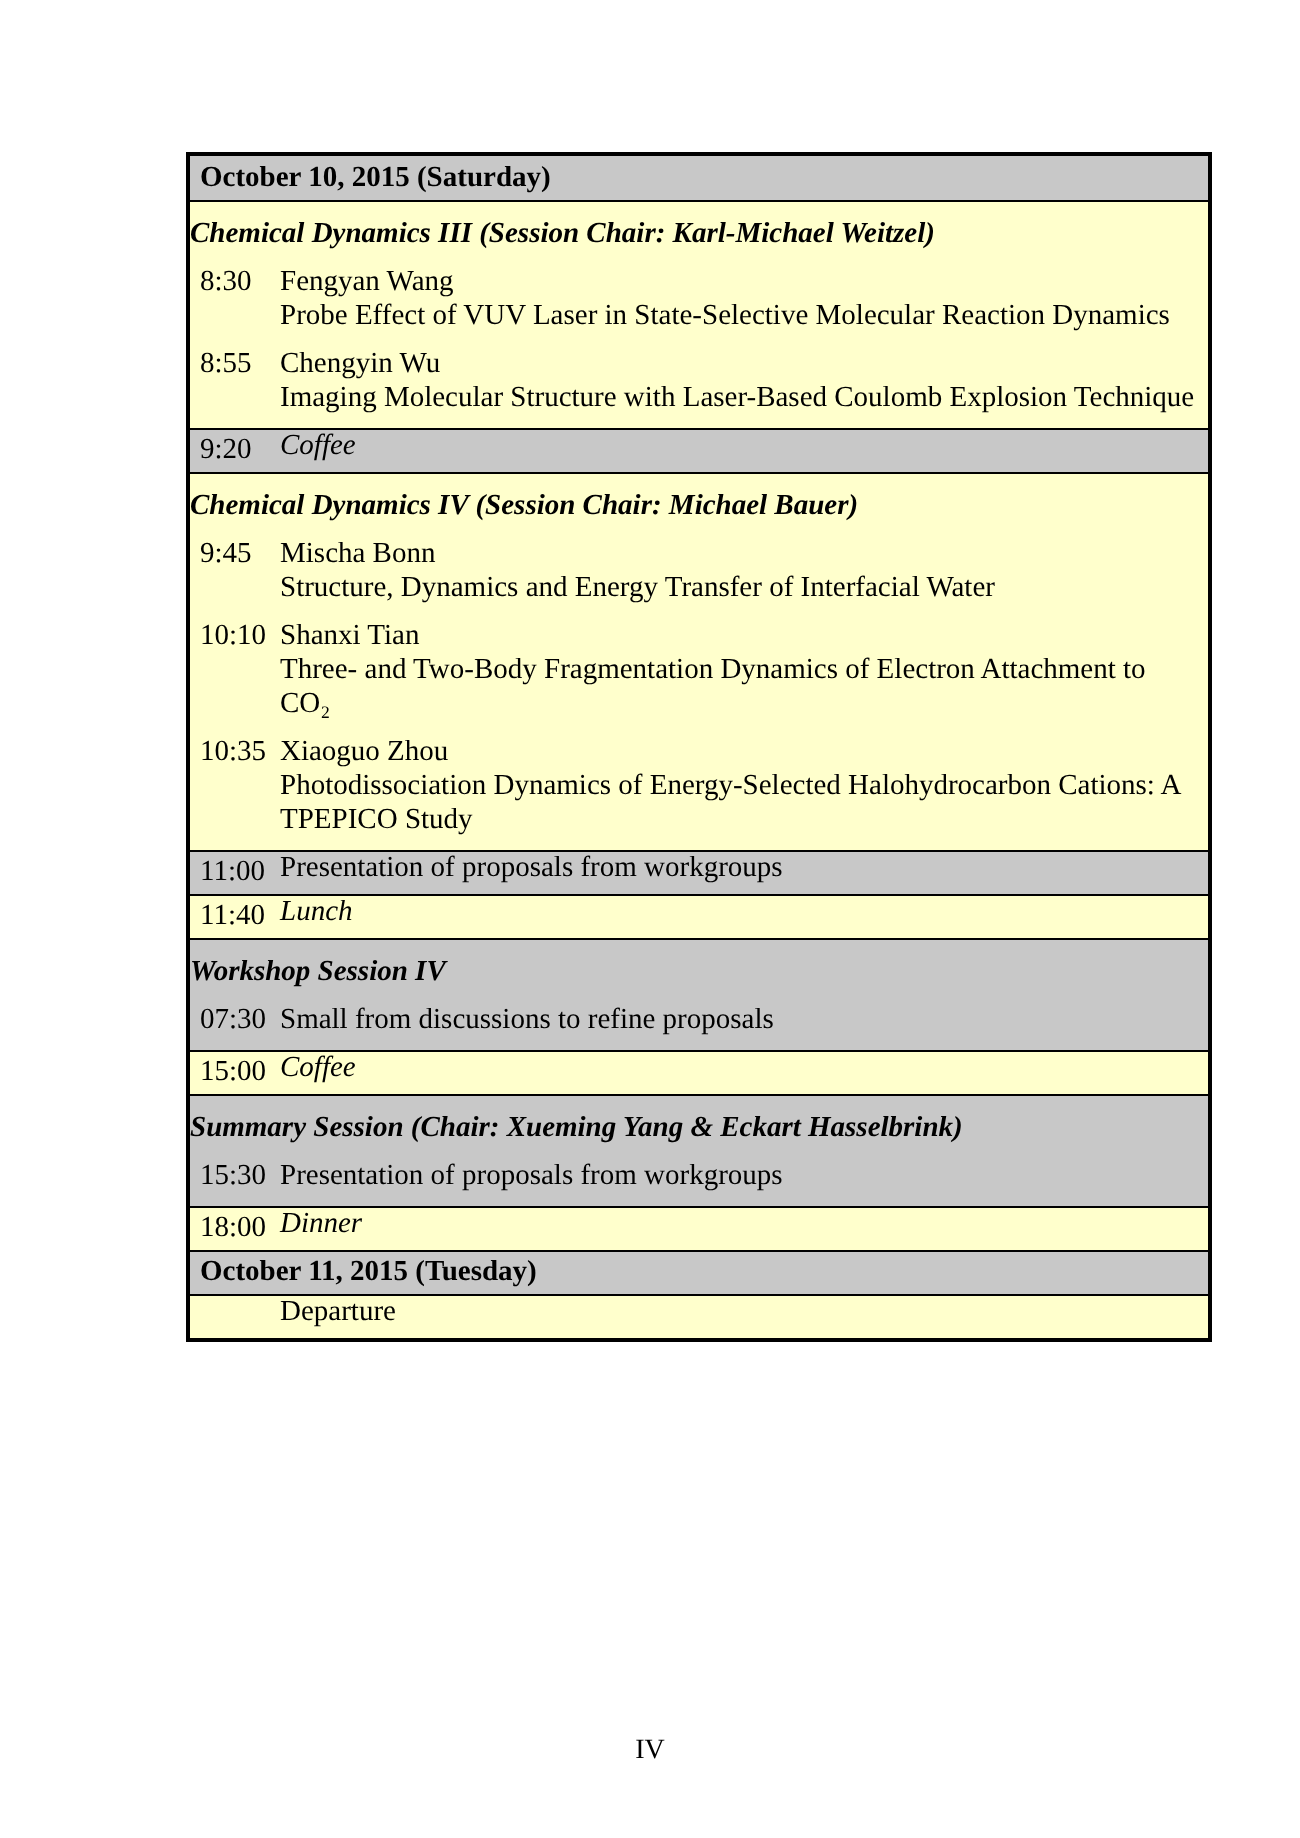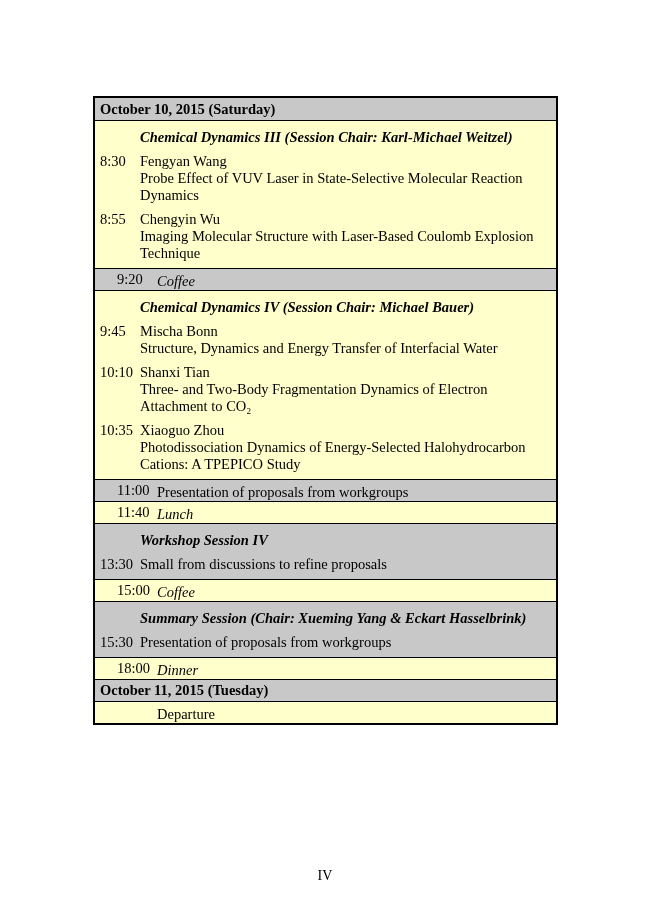--- a/index.html
+++ b/index.html
@@ -9,42 +9,41 @@
     width: 650px;
     height: 919px;
     background: #ffffff;
     font-family: "Liberation Serif", "DejaVu Serif", serif;
     color: #000;
     overflow: hidden;
   }
   .schedule-table {
     position: absolute;
     left: 93px;
-    top: 96px;
-    width: 465px;
+    top: 76px;
+    width: 513px;
     border: 2px solid #000;
   }
   .block { width: 100%; }
   .block + .block { border-top: 1px solid #000; }
 
   .date-row {
     height: 22px;
     display: flex;
     align-items: center;
     padding-left: 5px;
     font-weight: bold;
     font-size: 14.5px;
   }
 
   .break-row {
     min-height: 22px;
     display: flex;
-    align-items: flex-end;
+    align-items: flex-start;
     font-size: 14.5px;
-    padding-left: 17px;
   }
   .break-row .time-cell { align-self: center; }
   .italic { font-style: italic; }
 
   .time-cell {
     width: 45px;
     flex: 0 0 45px;
     padding-left: 5px;
     font-size: 14.5px;
   }
@@ -54,21 +53,20 @@
     font-size: 14.5px;
     line-height: 17px;
   }
 
   .session { padding: 6px 0 4px 0; }
   .session-title {
     font-weight: bold;
     font-style: italic;
     font-size: 14.5px;
     line-height: 17px;
-    padding-left: 45px;
     padding-right: 6px;
     margin: 2px 0 7px 0;
   }
   .entry { display: flex; margin-bottom: 7px; }
   .entry:last-child { margin-bottom: 2px; }
   .entry-line { min-height: 17px; }
 
   .page-number {
     position: absolute;
     left: 0;
@@ -136,21 +134,21 @@
         <span class="time-cell">11:00</span>
         <span class="desc-cell">Presentation of proposals from workgroups</span>
       </div>
       <div class="block break-row" style="background: rgb(255, 255, 204);">
         <span class="time-cell">11:40</span>
         <span class="desc-cell italic">Lunch</span>
       </div>
       <div class="block session" style="background: rgb(200, 200, 200);">
         <div class="session-title">Workshop Session IV</div>
         <div class="entry">
-          <span class="time-cell">13:30</span>
+          <span class="time-cell">07:30</span>
           <div class="desc-cell">
             <div class="entry-line">Small from discussions to refine proposals</div>
           </div>
         </div>
       </div>
       <div class="block break-row" style="background: rgb(255, 255, 204);">
         <span class="time-cell">15:00</span>
         <span class="desc-cell italic">Coffee</span>
       </div>
       <div class="block session" style="background: rgb(200, 200, 200);">

